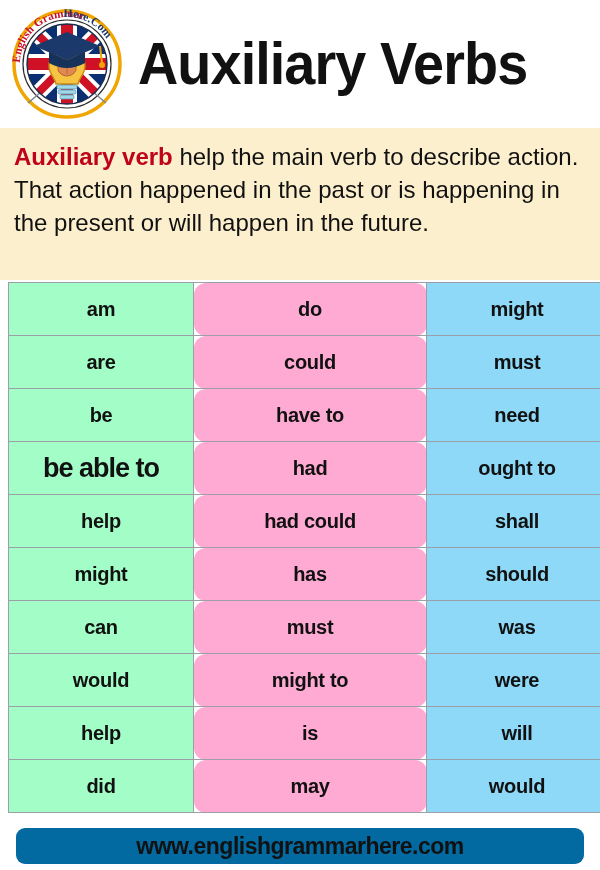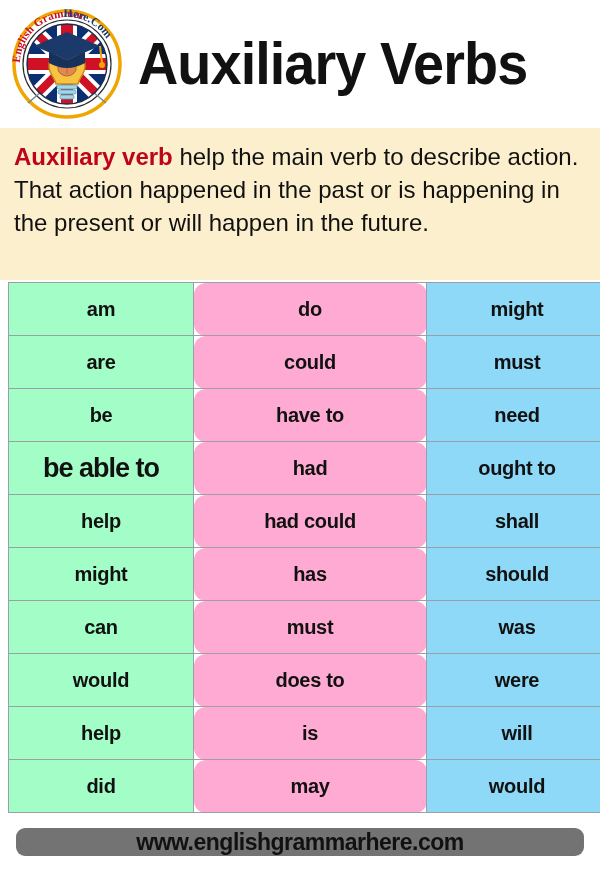--- a/index.html
+++ b/index.html
@@ -89,22 +89,22 @@
   .col-blue   { background: #8DD9F7; width: 176px; }
 
   td.tight { font-size: 27px; letter-spacing: -1px; }
 
   
   .footer {
     position: absolute;
     left: 16px;
     top: 828px;
     width: 568px;
-    height: 28px;
-    background: #737373;
+    height: 36px;
+    background: #0369a1;
     border-radius: 9px;
     display: flex;
     align-items: center;
     justify-content: center;
     box-sizing: border-box;
   }
   .footer-text {
     font-family: "Liberation Sans", sans-serif;
     font-size: 23px;
     font-weight: bold;
@@ -218,21 +218,21 @@
       <td class="col-pink">has</td>
       <td class="col-blue">should</td>
     </tr>
     <tr>
       <td class="col-green">can</td>
       <td class="col-pink">must</td>
       <td class="col-blue">was</td>
     </tr>
     <tr>
       <td class="col-green">would</td>
-      <td class="col-pink">does to</td>
+      <td class="col-pink">might to</td>
       <td class="col-blue">were</td>
     </tr>
     <tr>
       <td class="col-green">help</td>
       <td class="col-pink">is</td>
       <td class="col-blue">will</td>
     </tr>
     <tr>
       <td class="col-green">did</td>
       <td class="col-pink">may</td>

